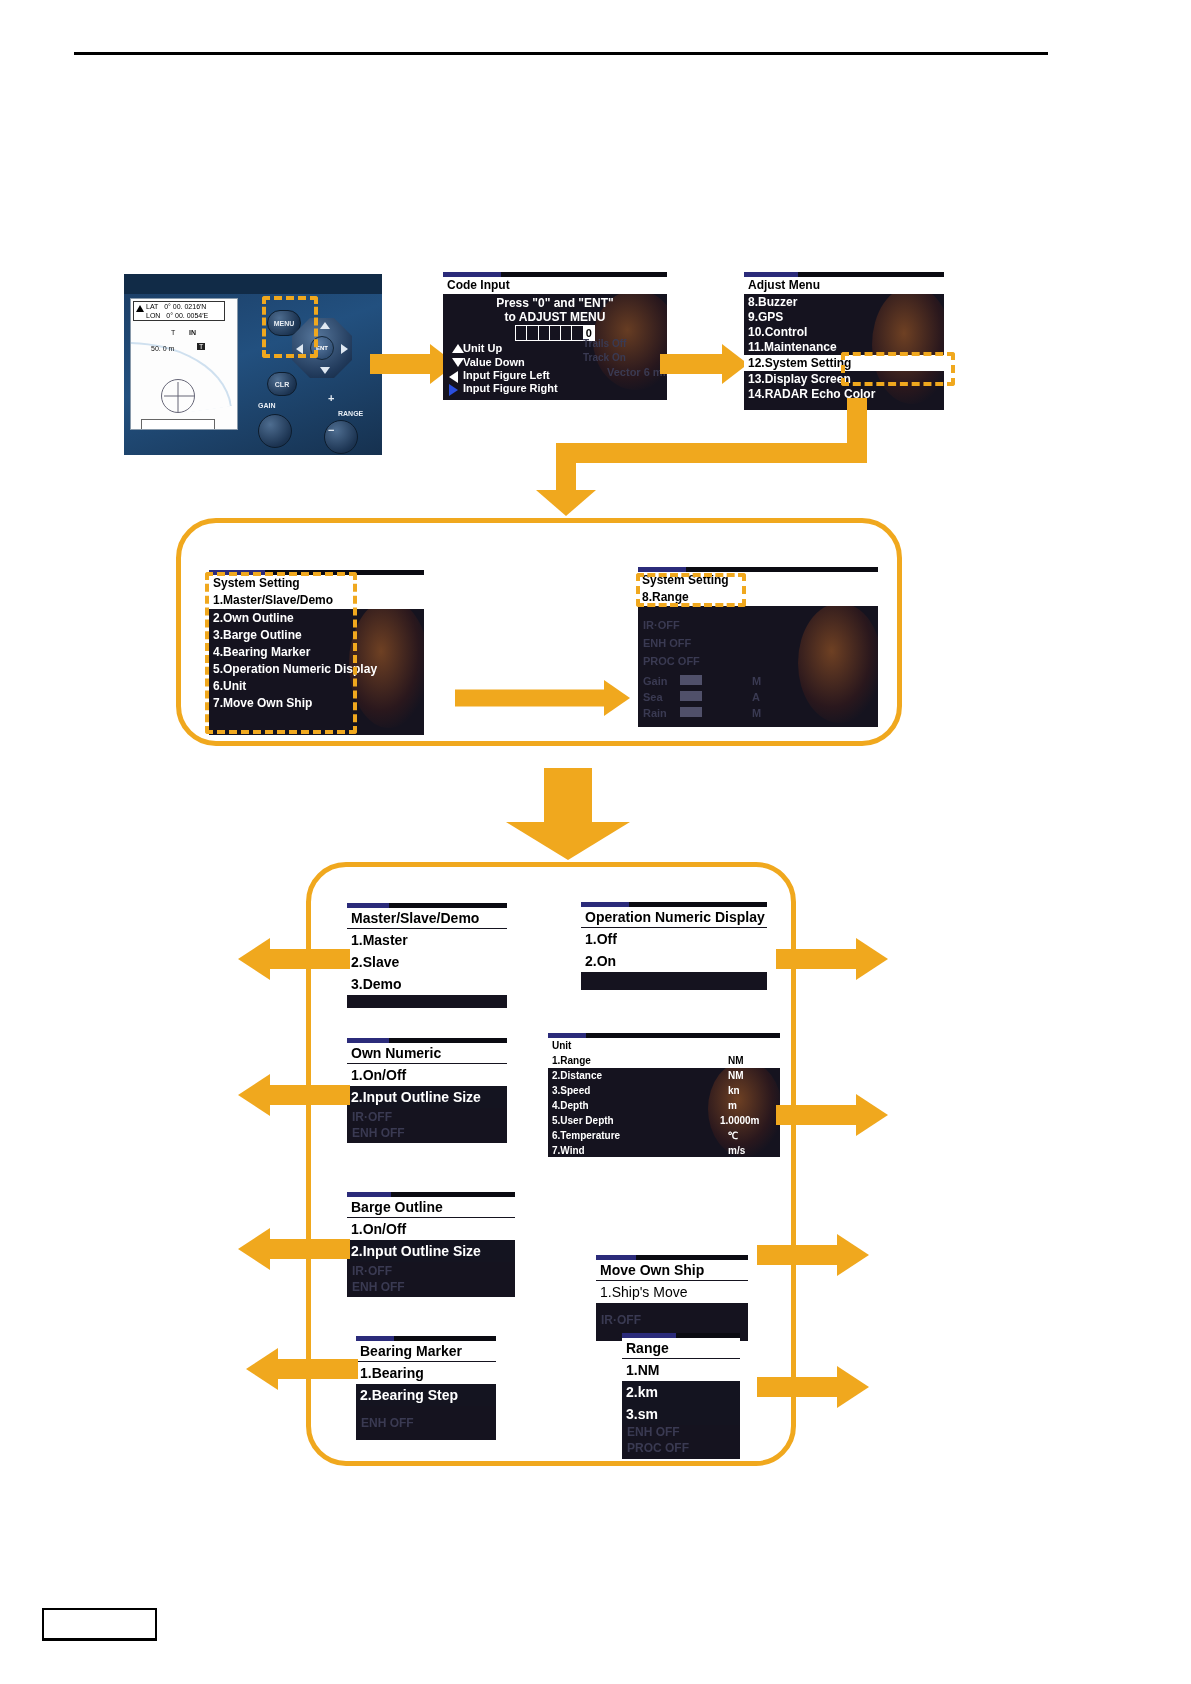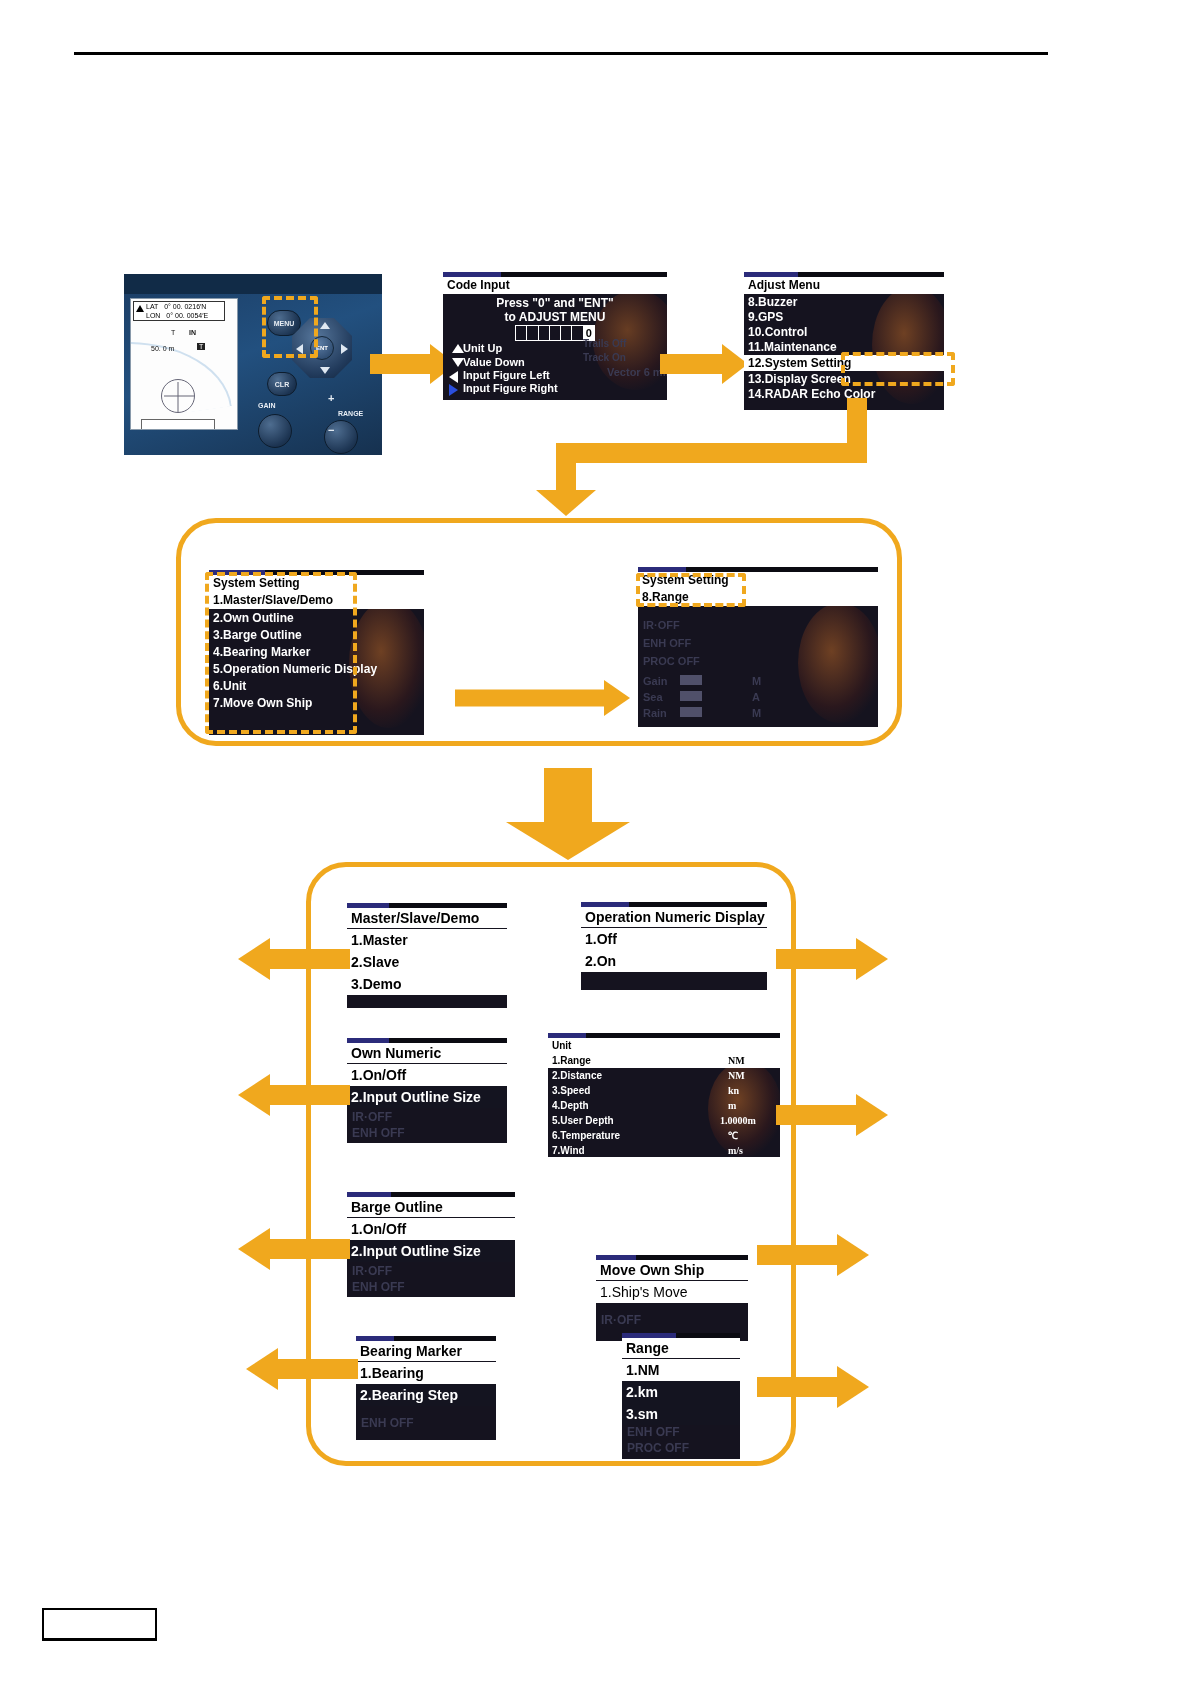--- a/index.html
+++ b/index.html
@@ -36,21 +36,21 @@
   .lcd .topbar-rest { position:absolute; top:0; height:5px; background:#0b0b12; right:0; }
   .lcd .title {
     position:absolute; left:0; background:#fff; color:#000;
     font-weight:bold; padding:0 4px; white-space:nowrap;
   }
   .lcd .row {
     position:absolute; left:0; white-space:nowrap; padding:0 4px;
     color:#fff;
   }
   .lcd .row.sel { background:#fff; color:#000; font-weight:bold; }
-  .lcd .row .val { position:absolute;font-family:Liberation Serif, serif; }
+  .lcd .row .val { position:absolute; }
   .lcd .ghost {
     position:absolute; color:#3a3a52; font-weight:bold; white-space:nowrap;
   }
   .lcd .radarblob {
     position:absolute; border-radius:50%;
     background:radial-gradient(ellipse at 40% 40%, rgba(220,120,40,.75), rgba(120,40,20,.35) 55%, rgba(25,20,40,0) 75%);
     pointer-events:none;
   }
 
   

